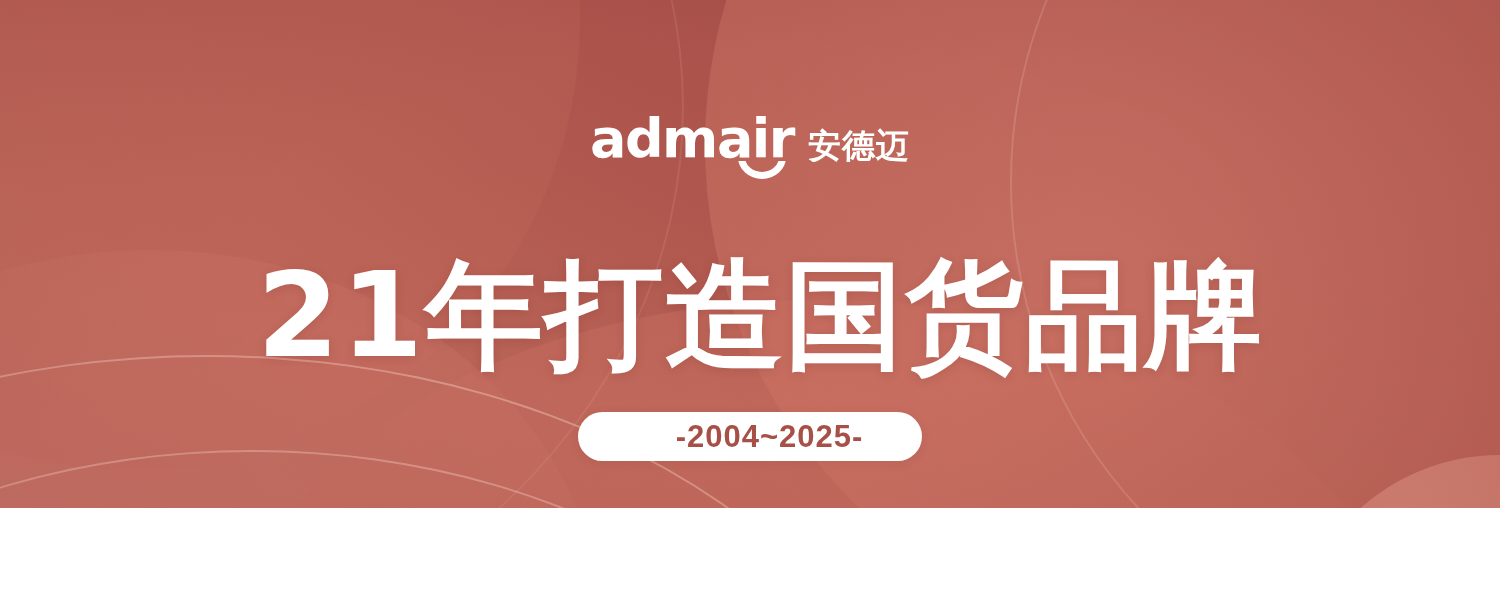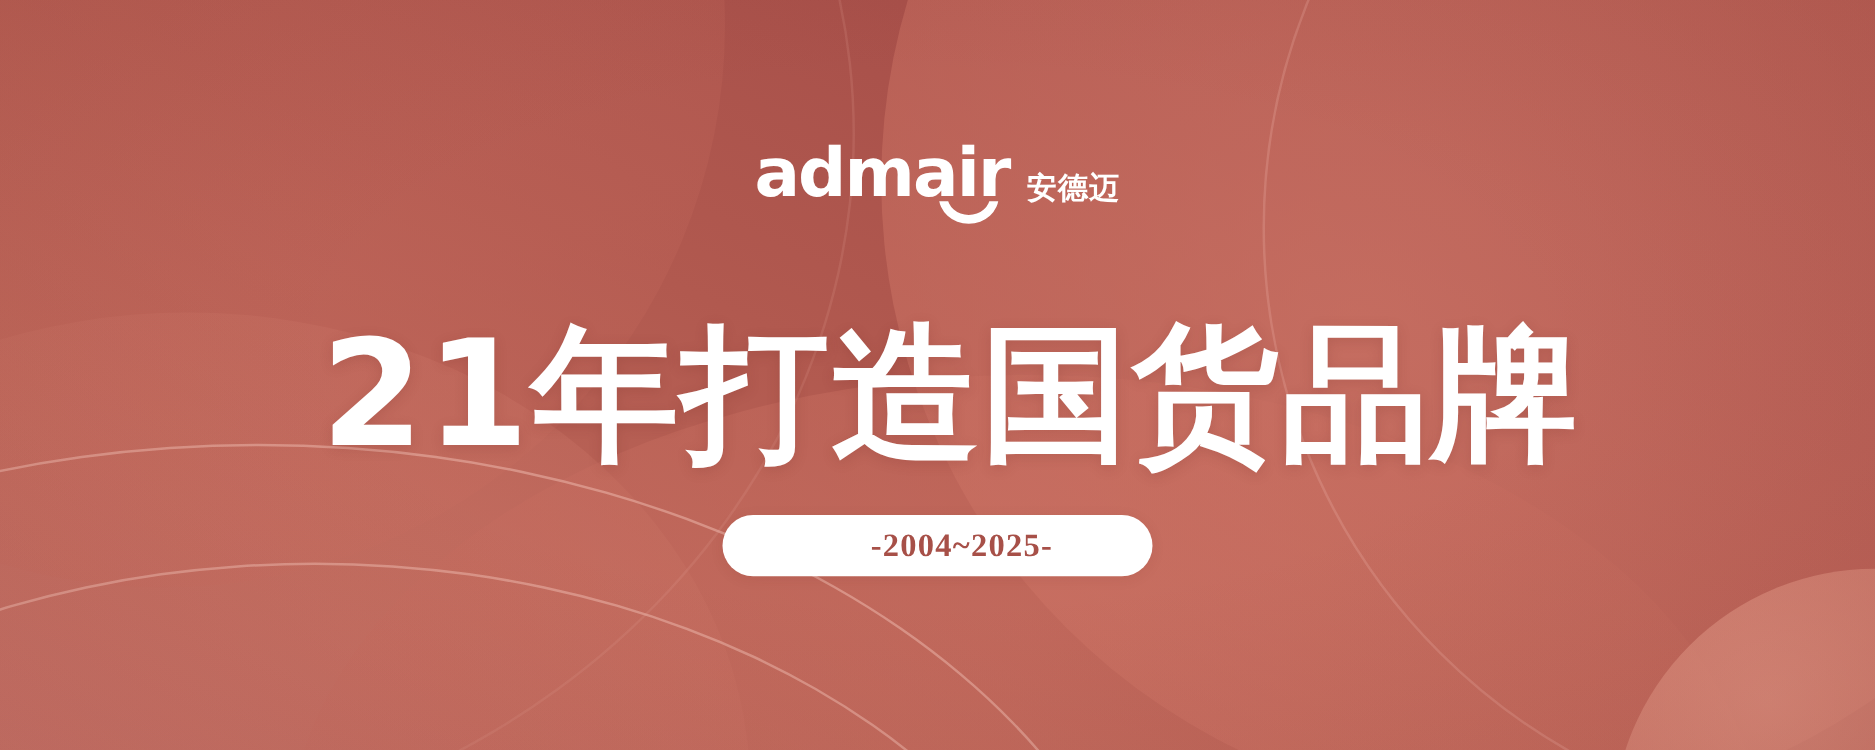--- a/index.html
+++ b/index.html
@@ -7,21 +7,21 @@
     padding: 0;
     background: #ffffff;
   }
   body {
     font-family: "Liberation Sans", "DejaVu Sans", sans-serif;
   }
 
   .banner {
     position: relative;
     width: 1500px;
-    height: 600px;
+    height: 508px;
     overflow: hidden;
     background: #0369a1;
   }
 
   
   .bg-layer {
     position: absolute;
     inset: 0;
     overflow: hidden;
   }
@@ -210,21 +210,21 @@
     top: -26px;
     width: 48px;
     height: 44px;
     border-radius: 50%;
     border: 7px solid #ffffff;
     box-sizing: border-box;
   }
 
   .cn-brand {
     font-family: "DejaVu Sans", "Liberation Sans", sans-serif;
-    font-size: 24px;
+    font-size: 33px;
     font-weight: 700;
     color: #ffffff;
     line-height: 1;
     letter-spacing: 1px;
     padding-bottom: 4px;
   }
 
   
   .tagline {
     position: absolute;
@@ -268,22 +268,22 @@
     width: 344px;
     height: 49px;
     border-radius: 25px;
     background: #ffffff;
     display: flex;
     align-items: center;
     justify-content: center;
     box-shadow: 0 2px 10px rgba(110,40,34,0.10);
   }
   .badge-text {
-    font-family: Liberation Serif, serif;
-    font-size: 26px;
+    font-family: Liberation Sans, sans-serif;
+    font-size: 31px;
     font-weight: 600;
     color: #a75048;
     letter-spacing: 1px;
     line-height: 1;
     white-space: nowrap;
     margin-left: 39px;
   }
 </style>
 </head>
 <body>

